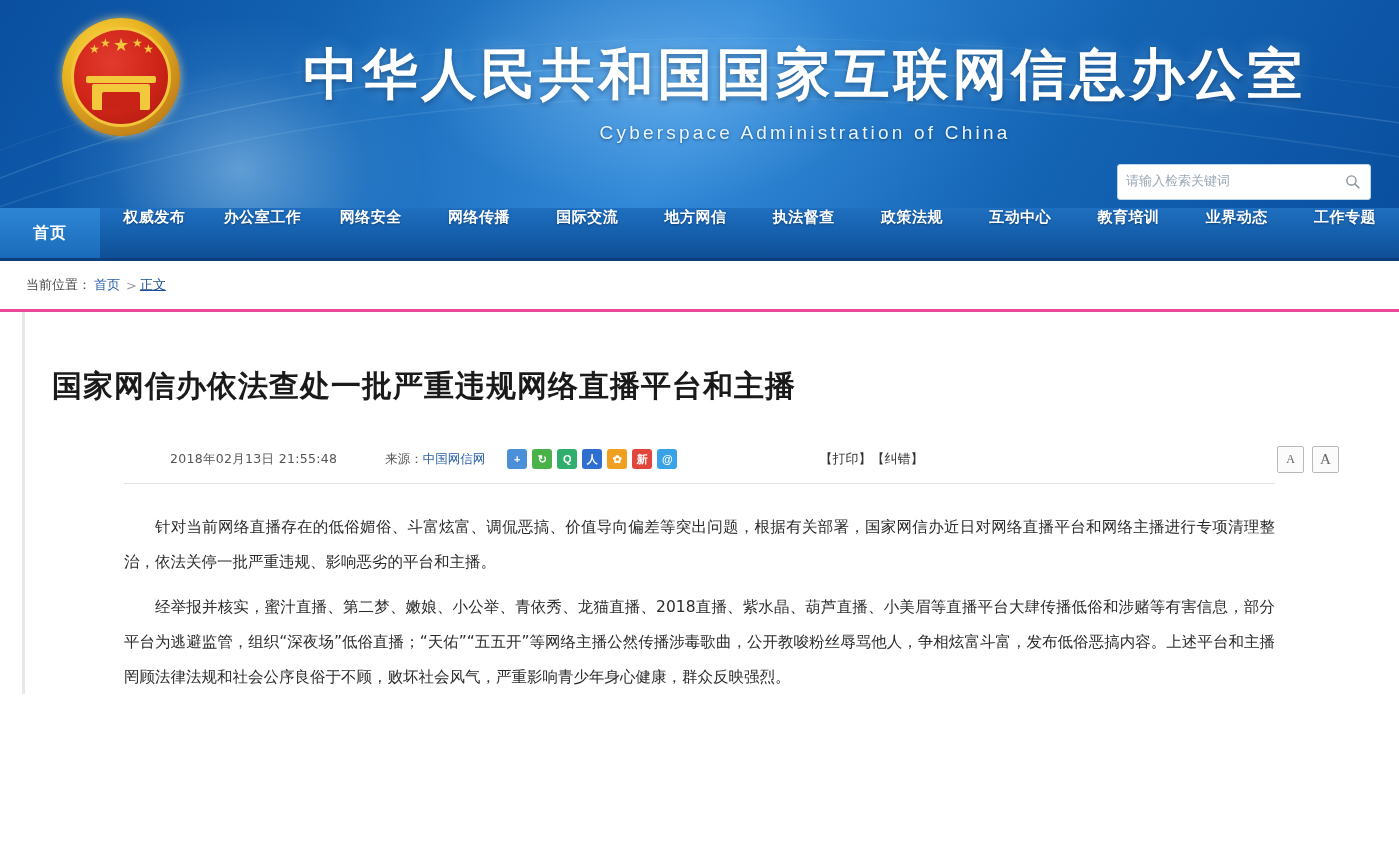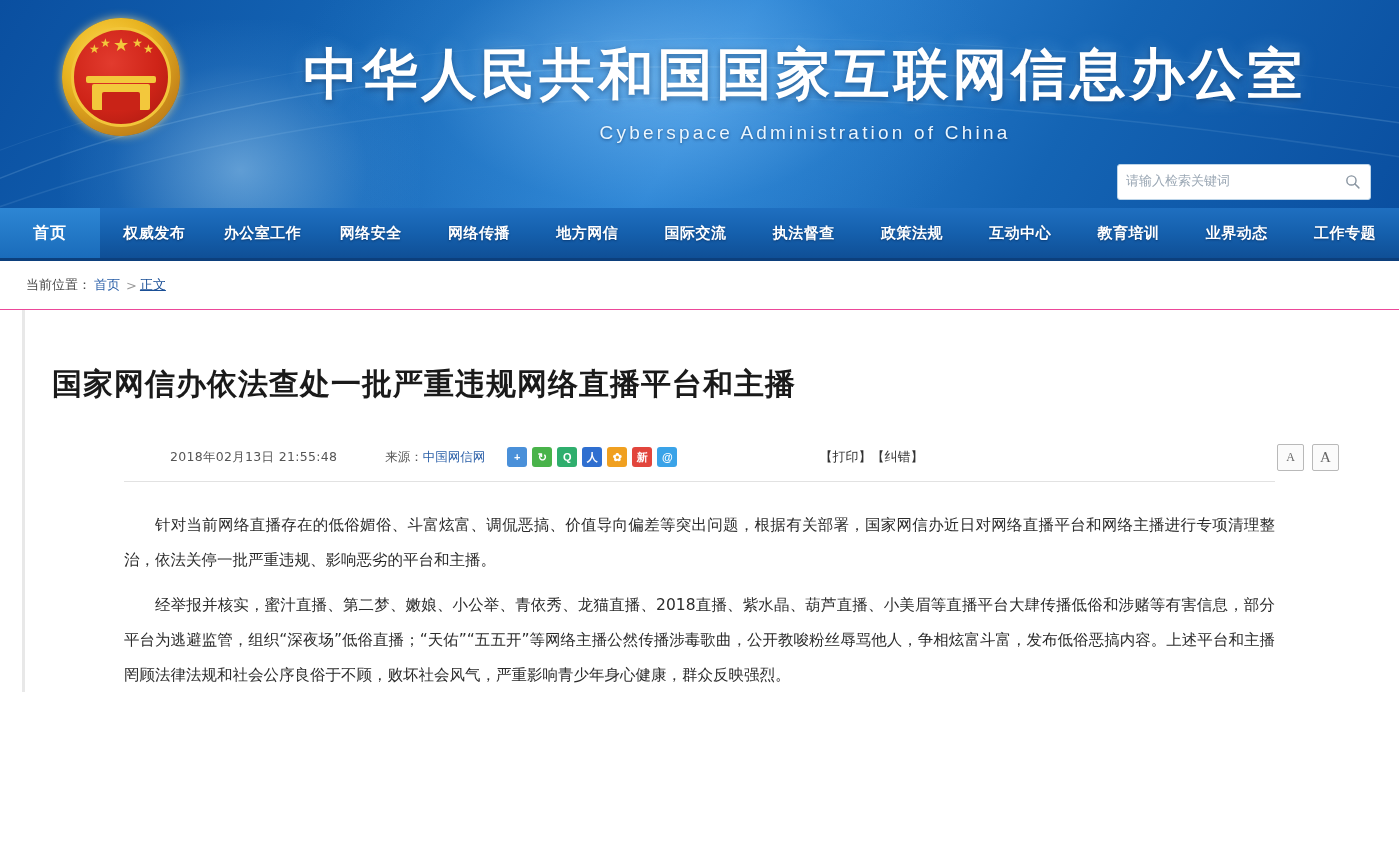--- a/index.html
+++ b/index.html
@@ -202,21 +202,21 @@
     color: #fff;
     font-family: "DejaVu Sans", sans-serif;
     font-size: 16px;
     font-weight: bold;
     letter-spacing: 1px;
     cursor: pointer;
   }
   .nav-items {
     flex: 1;
     display: flex;
-    align-items: center;
+    align-items: flex-start;
   }
   .nav-item {
     flex: 1;
     display: flex;
     align-items: center;
     justify-content: center;
     color: #ffffff;
     font-family: "DejaVu Sans", sans-serif;
     font-size: 15px;
     font-weight: bold;
@@ -228,21 +228,21 @@
   
   .breadcrumb-bar {
     height: 48px;
     background: #ffffff;
     display: flex;
     align-items: center;
     padding-left: 26px;
     font-family: "DejaVu Sans", sans-serif;
     font-size: 13px;
     color: #4a4a4a;
-    border-bottom: 1px solid #ec4899;
+    border-bottom: 3px solid #ec4899;
   }
   .breadcrumb-bar a {
     color: #2a5fa8;
     text-decoration: none;
     margin: 0 3px;
   }
   .breadcrumb-bar .sep { color: #999; margin: 0 3px; }
   .breadcrumb-bar .cur { color: #1a4f96; text-decoration: underline; }
 
   
@@ -391,22 +391,22 @@
   </div>
 </div>
 
 <div class="main-nav">
   <div class="nav-home">首页</div>
   <div class="nav-items" id="nav-items">
       <div class="nav-item">权威发布</div>
       <div class="nav-item">办公室工作</div>
       <div class="nav-item">网络安全</div>
       <div class="nav-item">网络传播</div>
+      <div class="nav-item">国际交流</div>
       <div class="nav-item">地方网信</div>
-      <div class="nav-item">国际交流</div>
       <div class="nav-item">执法督查</div>
       <div class="nav-item">政策法规</div>
       <div class="nav-item">互动中心</div>
       <div class="nav-item">教育培训</div>
       <div class="nav-item">业界动态</div>
       <div class="nav-item">工作专题</div>
     </div>
 </div>
 
 <div class="breadcrumb-bar">

